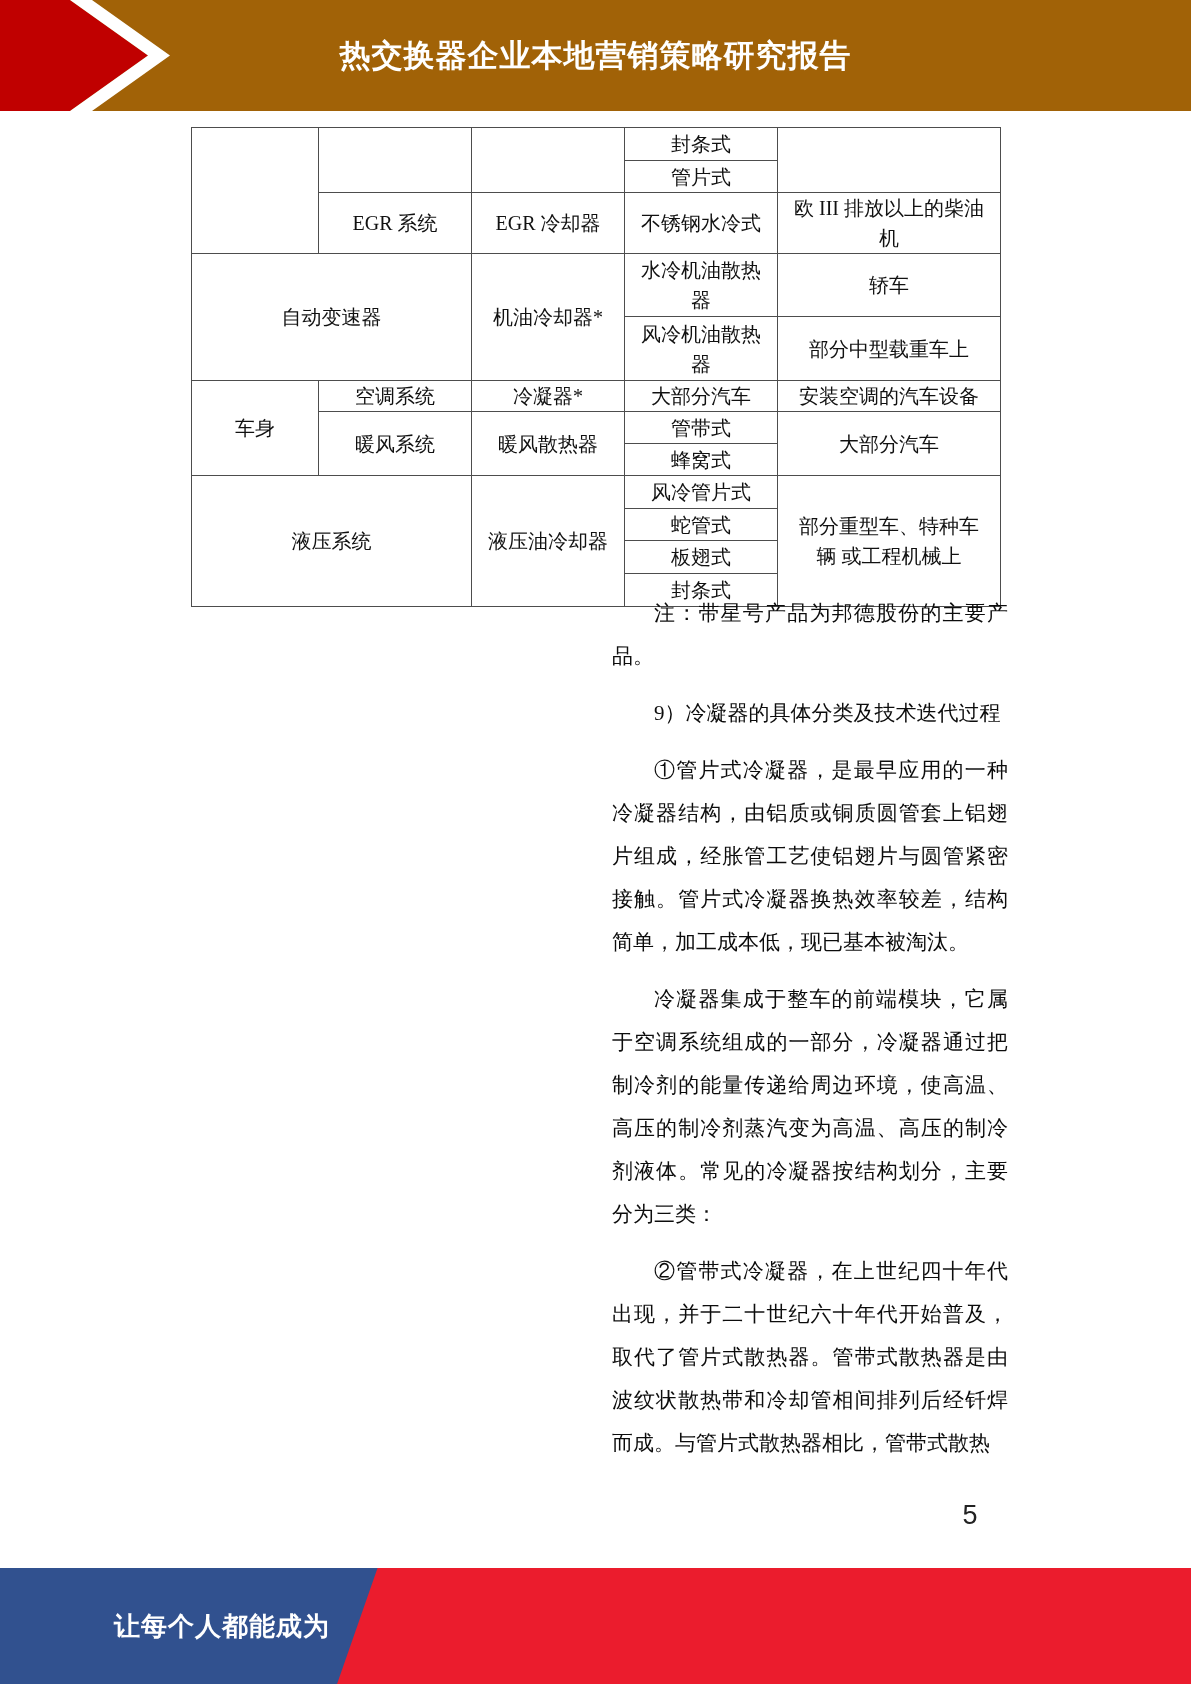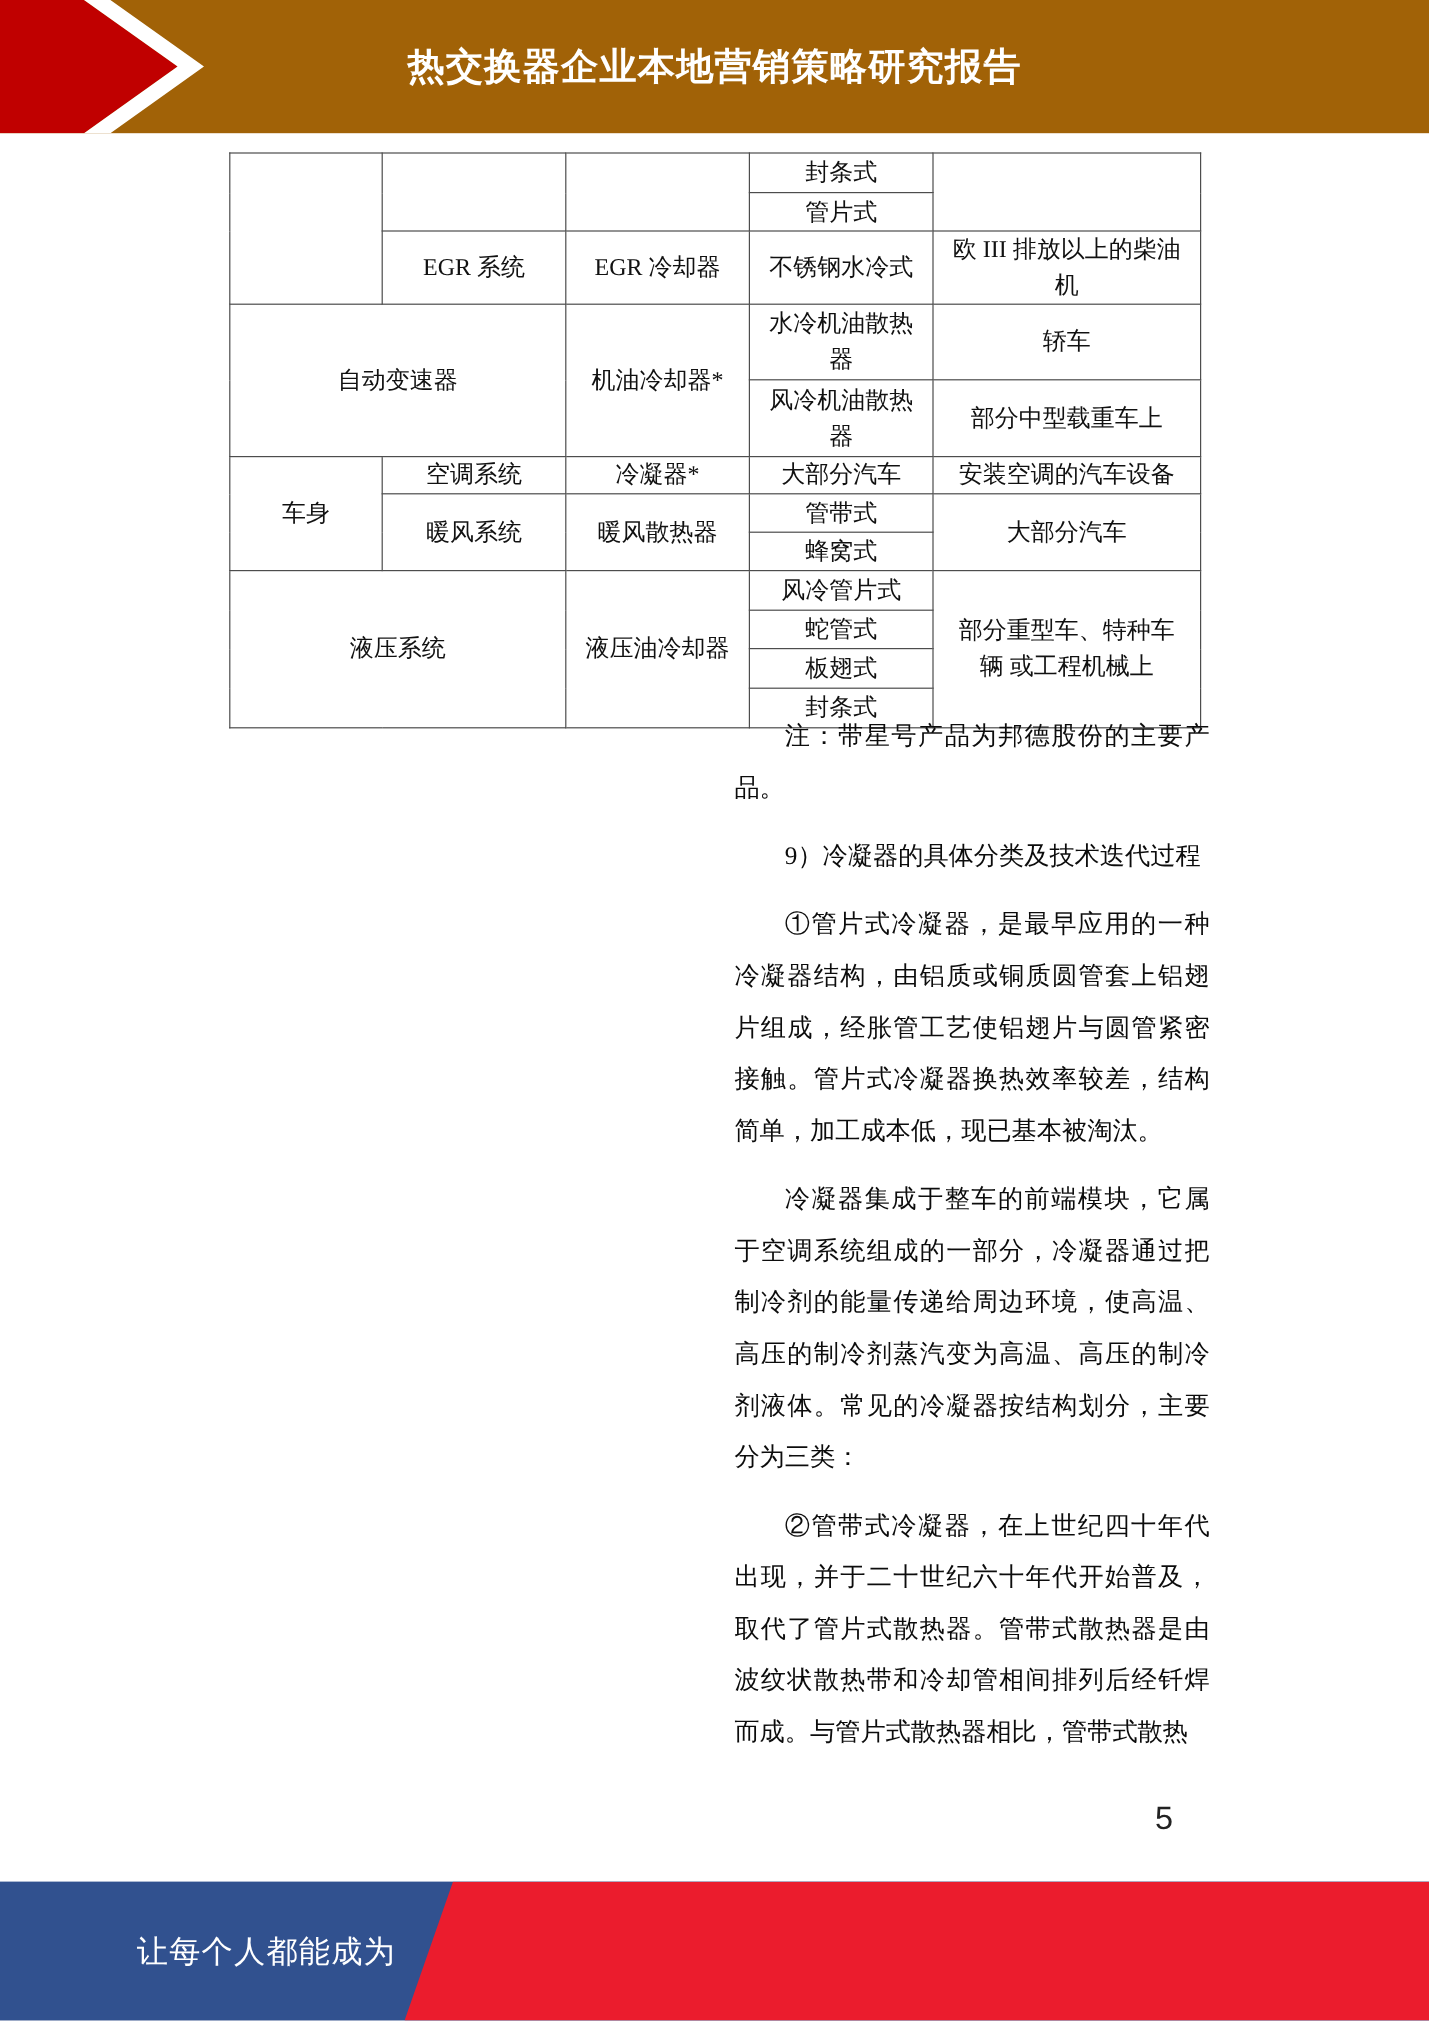--- a/index.html
+++ b/index.html
@@ -59,21 +59,21 @@
     background:#31518F;
   }
   .footer-red{
     position:absolute;left:0;top:0;width:1191px;height:116px;
     background:#EB1C2D;
     clip-path:polygon(31.7% 0, 100% 0, 100% 100%, 28.3% 100%);
   }
   .footer-left{
     position:absolute;left:0;top:0;width:330px;height:116px;
     display:flex;align-items:center;justify-content:flex-end;
-    color:#ffffff;font-size:26px;letter-spacing:1px;
+    color:#ffffff;font-size:26px;letter-spacing:1px;font-weight:bold;
   }
   .footer-right{
     position:absolute;left:397px;top:0;width:780px;height:116px;
     display:flex;align-items:center;justify-content:flex-start;
     color:#ffffff;font-size:26px;letter-spacing:1px;
   }
 </style>
 </head>
 <body>
 

